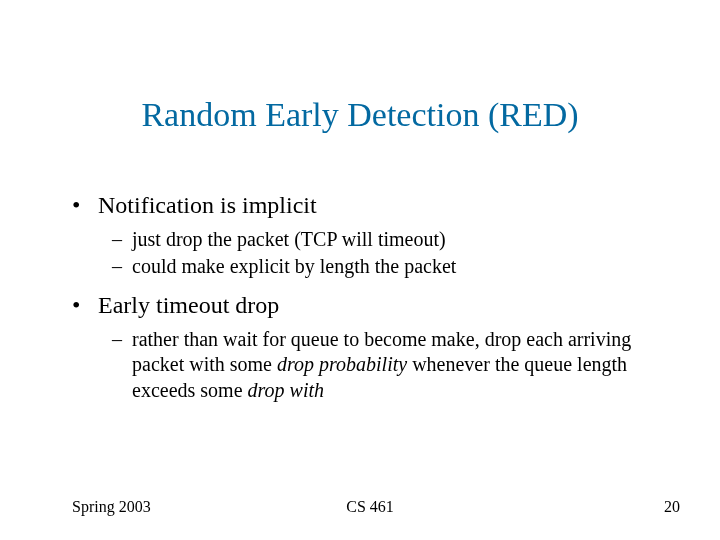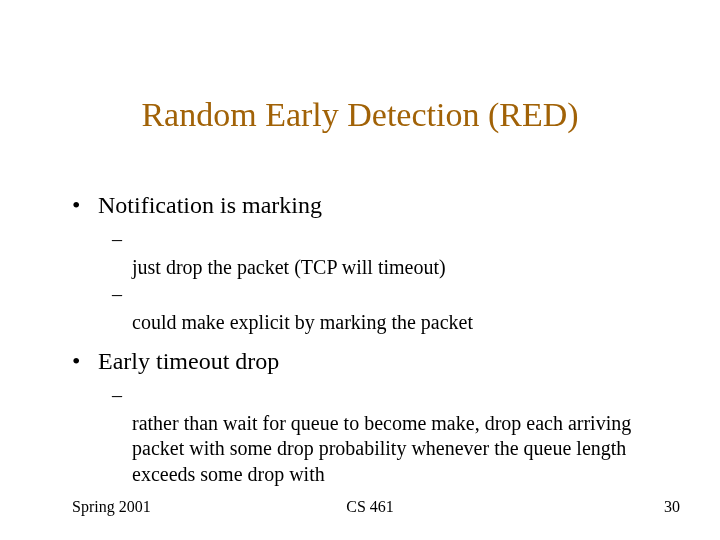--- a/index.html
+++ b/index.html
@@ -17,21 +17,21 @@
     height: 540px;
     box-sizing: border-box;
   }
   .title {
     position: absolute;
     top: 96px;
     left: 0;
     width: 720px;
     text-align: center;
     font-size: 34px;
-    color: #a16207;
+    color: #0369a1;
     font-weight: normal;
   }
   .body {
     position: absolute;
     top: 190px;
     left: 72px;
     right: 60px;
     font-size: 24px;
     line-height: 1.28;
   }
@@ -52,21 +52,20 @@
     margin-left: 40px;
     font-size: 20px;
     margin-bottom: 2px;
   }
   .lvl2 .dash {
     width: 20px;
     flex: 0 0 20px;
   }
   .lvl2 .text {
     flex: 1;
-    margin-top: 28px;
   }
   .spacer {
     height: 8px;
   }
   .footer {
     position: absolute;
     bottom: 24px;
     left: 72px;
     right: 40px;
     font-size: 16px;
@@ -77,58 +76,58 @@
   .footer-center {
     position: absolute;
     left: 0;
     right: 12px;
     text-align: center;
   }
   .footer-left, .footer-right {
     position: relative;
     z-index: 1;
   }
-  .italic { }
+  .italic { font-style: italic; }
 </style>
 </head>
 <body>
 
 <div class="slide">
 
   <div class="title">Random Early Detection (RED)</div>
 
   <div class="body">
 
     <div class="lvl1">
       <div class="bullet">•</div>
-      <div class="text">Notification is marking</div>
+      <div class="text">Notification is implicit</div>
     </div>
 
     <div class="lvl2">
       <div class="dash">–</div>
       <div class="text">just drop the packet (TCP will timeout)</div>
     </div>
     <div class="lvl2">
       <div class="dash">–</div>
-      <div class="text">could make explicit by marking the packet</div>
+      <div class="text">could make explicit by length the packet</div>
     </div>
 
     <div class="spacer"></div>
 
     <div class="lvl1">
       <div class="bullet">•</div>
       <div class="text">Early timeout drop</div>
     </div>
 
     <div class="lvl2">
       <div class="dash">–</div>
       <div class="text"><span>rather than wait for queue to become make, drop each arriving packet with some </span><span class="italic">drop probability</span><span> whenever the queue length exceeds some </span><span class="italic">drop with</span></div>
     </div>
 
   </div>
 
   <div class="footer">
-    <div class="footer-left">Spring 2001</div>
+    <div class="footer-left">Spring 2003</div>
     <div class="footer-center">CS 461</div>
-    <div class="footer-right">30</div>
+    <div class="footer-right">20</div>
   </div>
 
 </div>
 
 </body></html>

